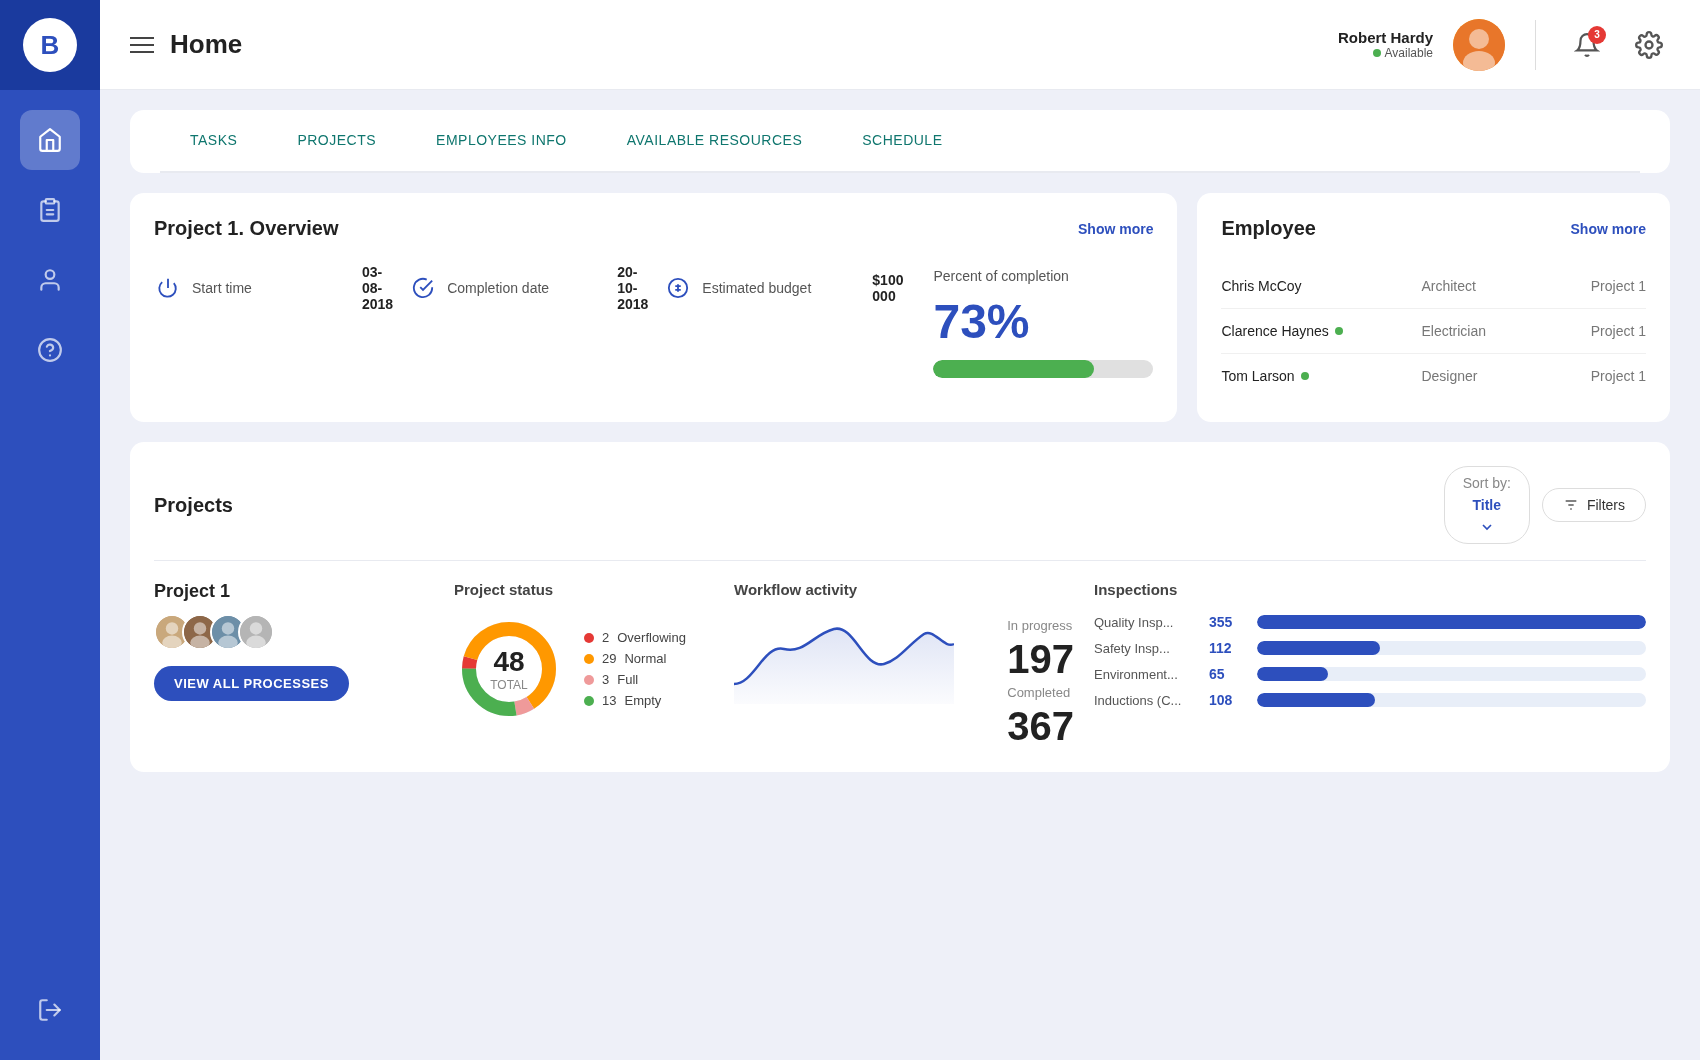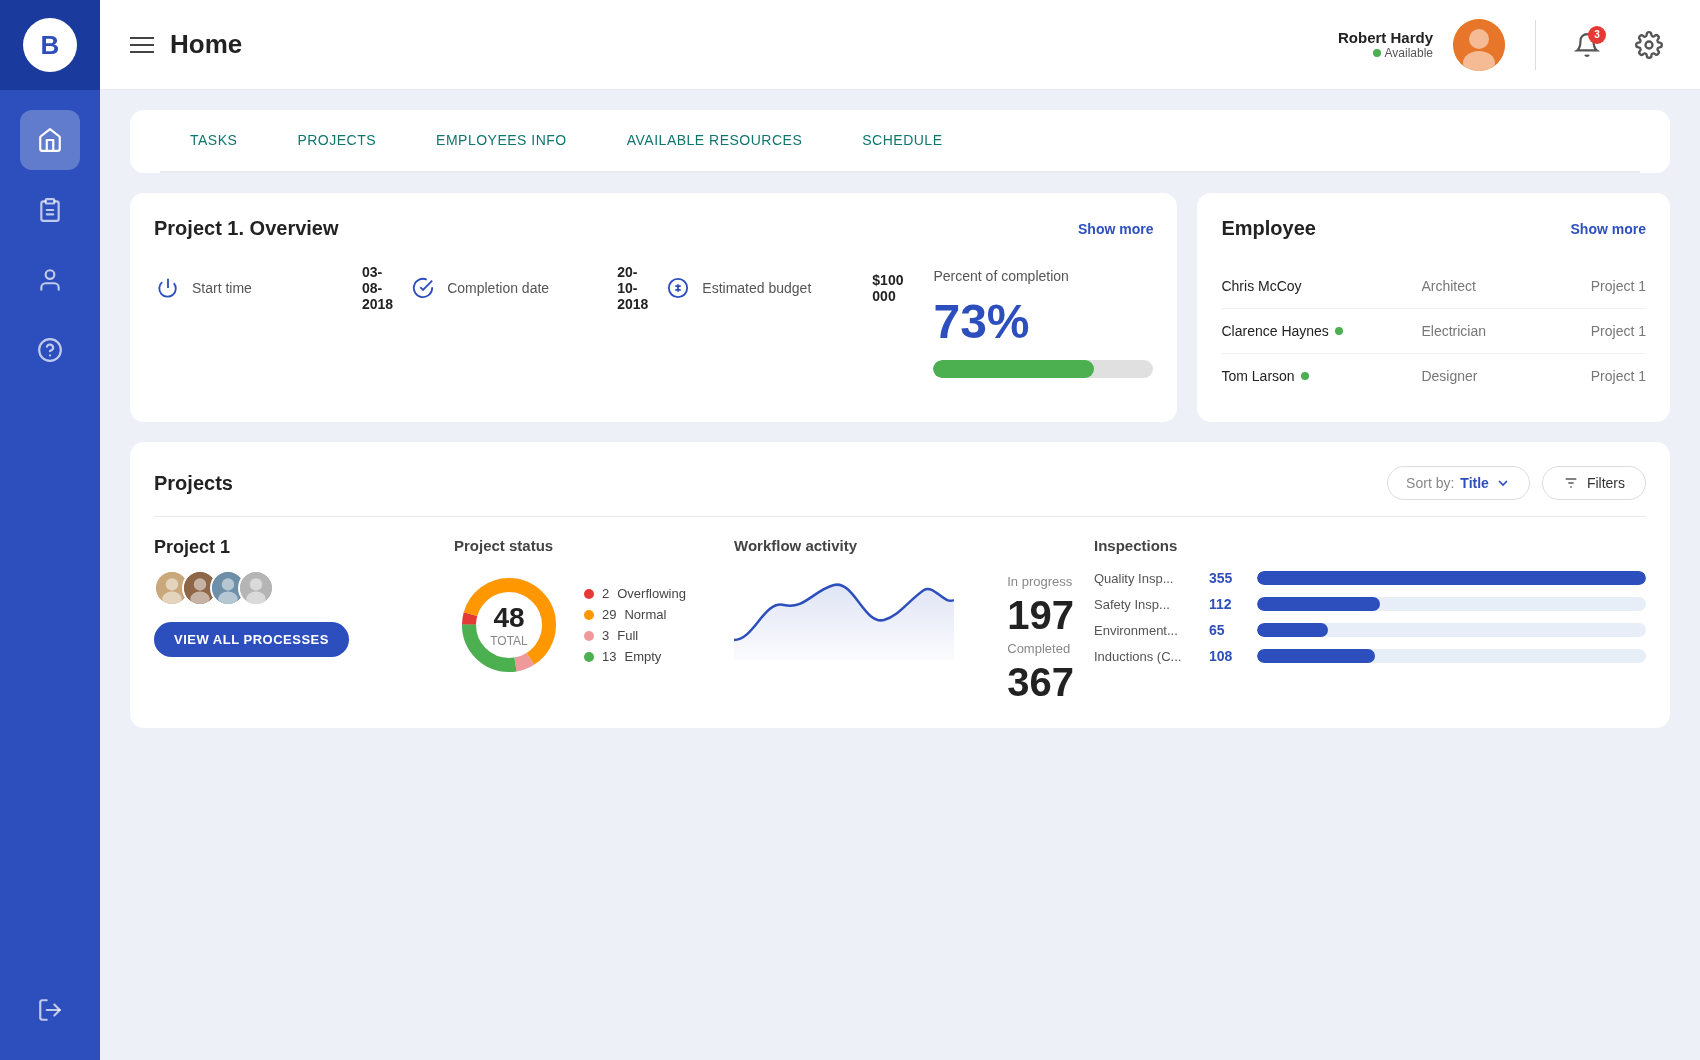--- a/index.html
+++ b/index.html
@@ -199,21 +199,21 @@
     
     .projects-header {
       display: flex; align-items: center; justify-content: space-between;
       margin-bottom: 16px;
     }
     .projects-title { font-size: 20px; font-weight: 700; color: #222; }
     .projects-controls { display: flex; gap: 12px; align-items: center; }
     .sort-btn {
       display: flex; align-items: center; gap: 6px;
       border: 1.5px solid #ddd; border-radius: 24px;
-      padding: 8px 18px; cursor: pointer; font-size: 14px; background: white;
+      padding: 8px 18px; cursor: pointer; font-size: 14px; background: white; flex-direction: column;
     }
     .sort-label { color: #888; }
     .sort-value { color: #2d4fbd; font-weight: 700; }
     .filter-btn {
       display: flex; align-items: center; gap: 8px;
       border: 1.5px solid #ddd; border-radius: 24px;
       padding: 8px 20px; cursor: pointer; font-size: 14px; background: white; color: #333;
     }
     .search-box {
       display: flex; align-items: center;

